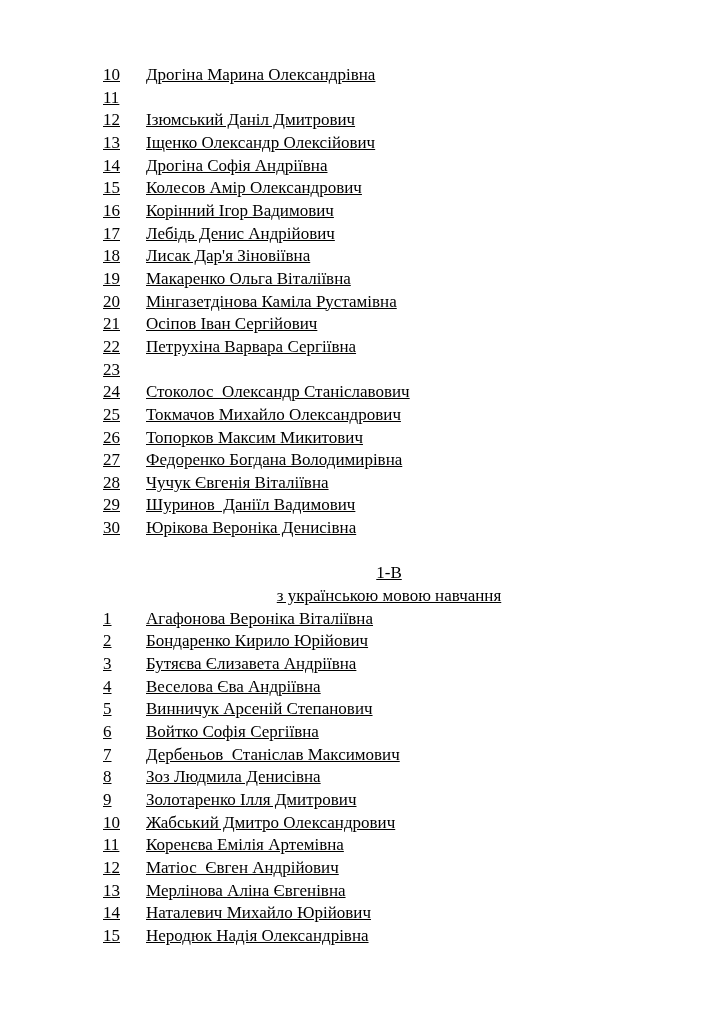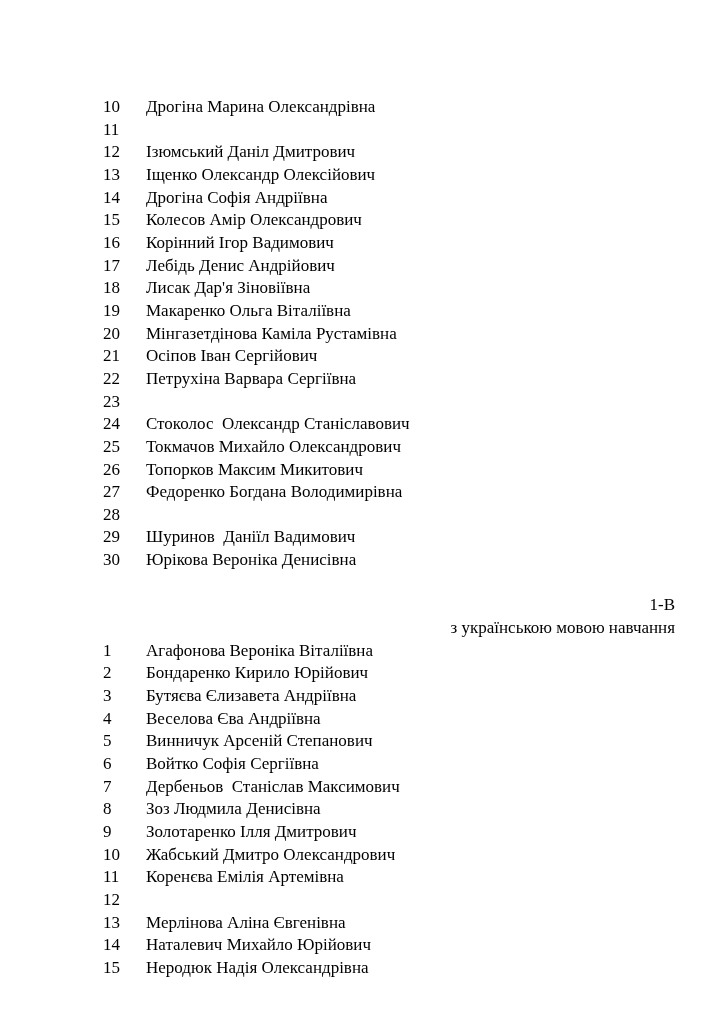--- a/index.html
+++ b/index.html
@@ -15,25 +15,26 @@
   }
   .page {
     position: relative;
     width: 724px;
     height: 1024px;
     background: #ffffff;
     overflow: hidden;
   }
   .content {
     box-sizing: border-box;
-    padding-top: 96px;
+    padding-top: 64px;
     margin-left: 103px;
     width: 572px;
     font-size: 17px;
     line-height: 22.65px;
+    text-decoration: underline;
   }
   .row {
     display: flex;
     align-items: baseline;
   }
   .num {
     flex: 0 0 43px;
     white-space: pre;
   }
   .name {
@@ -41,21 +42,21 @@
     text-align: center;
   }
   .gap {
     height: 22.65px;
   }
   .title, .subtitle {
     margin: 0;
     padding: 0;
     font-size: 17px;
     font-weight: normal;
-    text-align: right;
+    text-align: center;
   }
 </style>
 </head>
 <body>
 
 <div class="page">
   <div class="content">
 
     <div class="list" id="list-continued">
         <div class="row">
@@ -123,20 +124,21 @@
         <div class="row">
           <span class="num">26</span>
           <span class="name">Топорков Максим Микитович</span>
         </div>
         <div class="row">
           <span class="num">27</span>
           <span class="name">Федоренко Богдана Володимирівна</span>
         </div>
         <div class="row">
           <span class="num">28</span>
+          <span class="name">Чучук Євгенія Віталіївна</span>
         </div>
         <div class="row">
           <span class="num">29</span>
           <span class="name">Шуринов  Даніїл Вадимович</span>
         </div>
         <div class="row">
           <span class="num">30</span>
           <span class="name">Юрікова Вероніка Денисівна</span>
         </div>
       </div>
@@ -187,20 +189,21 @@
         <div class="row">
           <span class="num">10</span>
           <span class="name">Жабський Дмитро Олександрович</span>
         </div>
         <div class="row">
           <span class="num">11</span>
           <span class="name">Коренєва Емілія Артемівна</span>
         </div>
         <div class="row">
           <span class="num">12</span>
+          <span class="name">Матіос  Євген Андрійович</span>
         </div>
         <div class="row">
           <span class="num">13</span>
           <span class="name">Мерлінова Аліна Євгенівна</span>
         </div>
         <div class="row">
           <span class="num">14</span>
           <span class="name">Наталевич Михайло Юрійович</span>
         </div>
         <div class="row">

